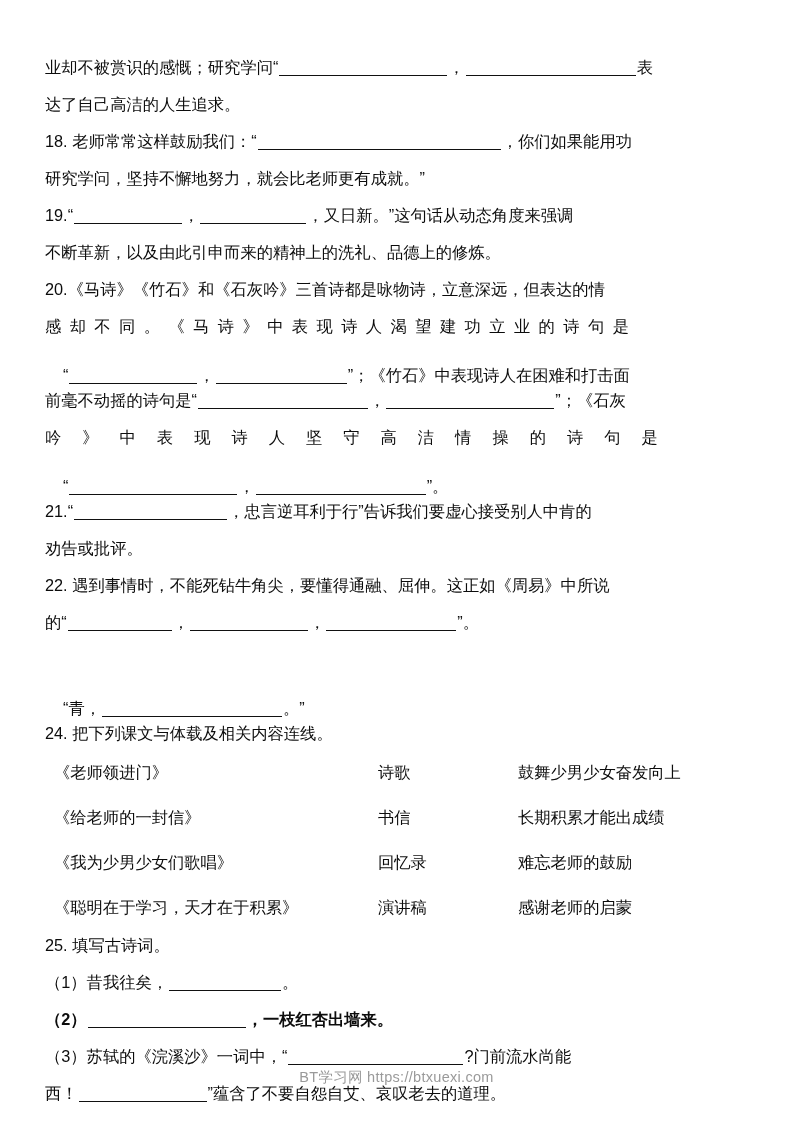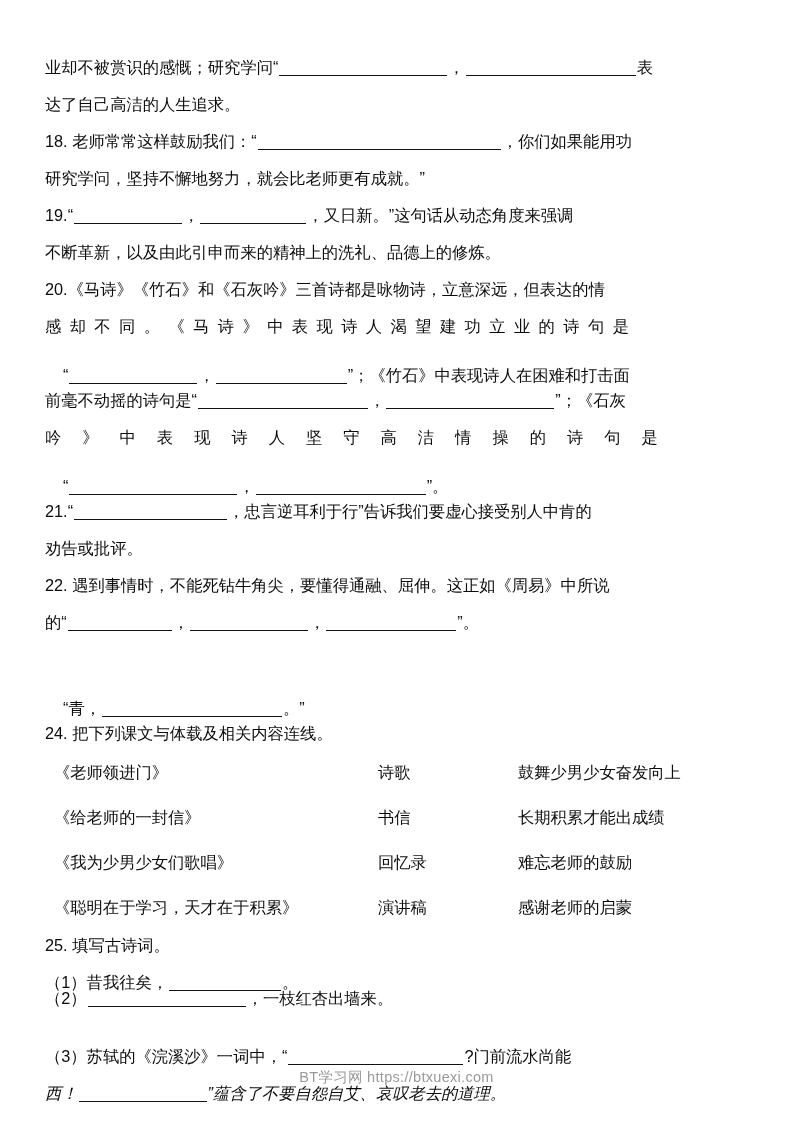--- a/index.html
+++ b/index.html
@@ -163,25 +163,25 @@
     <span class="match-col-b">演讲稿</span>
     <span class="match-col-c">感谢老师的启蒙</span>
   </div>
 
   <div class="ln" style="top:935px;">
     <span>25. 填写古诗词。</span>
   </div>
   <div class="ln" style="top:972px;">
     <span>（1）昔我往矣，</span><span class="blank" style="width:112px;"></span><span>。</span>
   </div>
-  <div class="ln" style="top:988px;">
+  <div class="ln" style="top:1009px;font-weight:bold;">
     <span>（2）</span><span class="blank" style="width:158px;"></span><span>，一枝红杏出墙来。</span>
   </div>
   <div class="ln" style="top:1046px;">
     <span>（3）苏轼的《浣溪沙》一词中，“</span><span class="blank" style="width:175px;"></span><span>?门前流水尚能</span>
   </div>
-  <div class="ln" style="top:1083px;font-style:italic;">
+  <div class="ln" style="top:1083px;">
     <span>西！</span><span class="blank" style="width:128px;"></span><span>”蕴含了不要自怨自艾、哀叹老去的道理。</span>
   </div>
 
   <div class="watermark">BT学习网 https://btxuexi.com</div>
 
 </div>
 
 </body></html>

